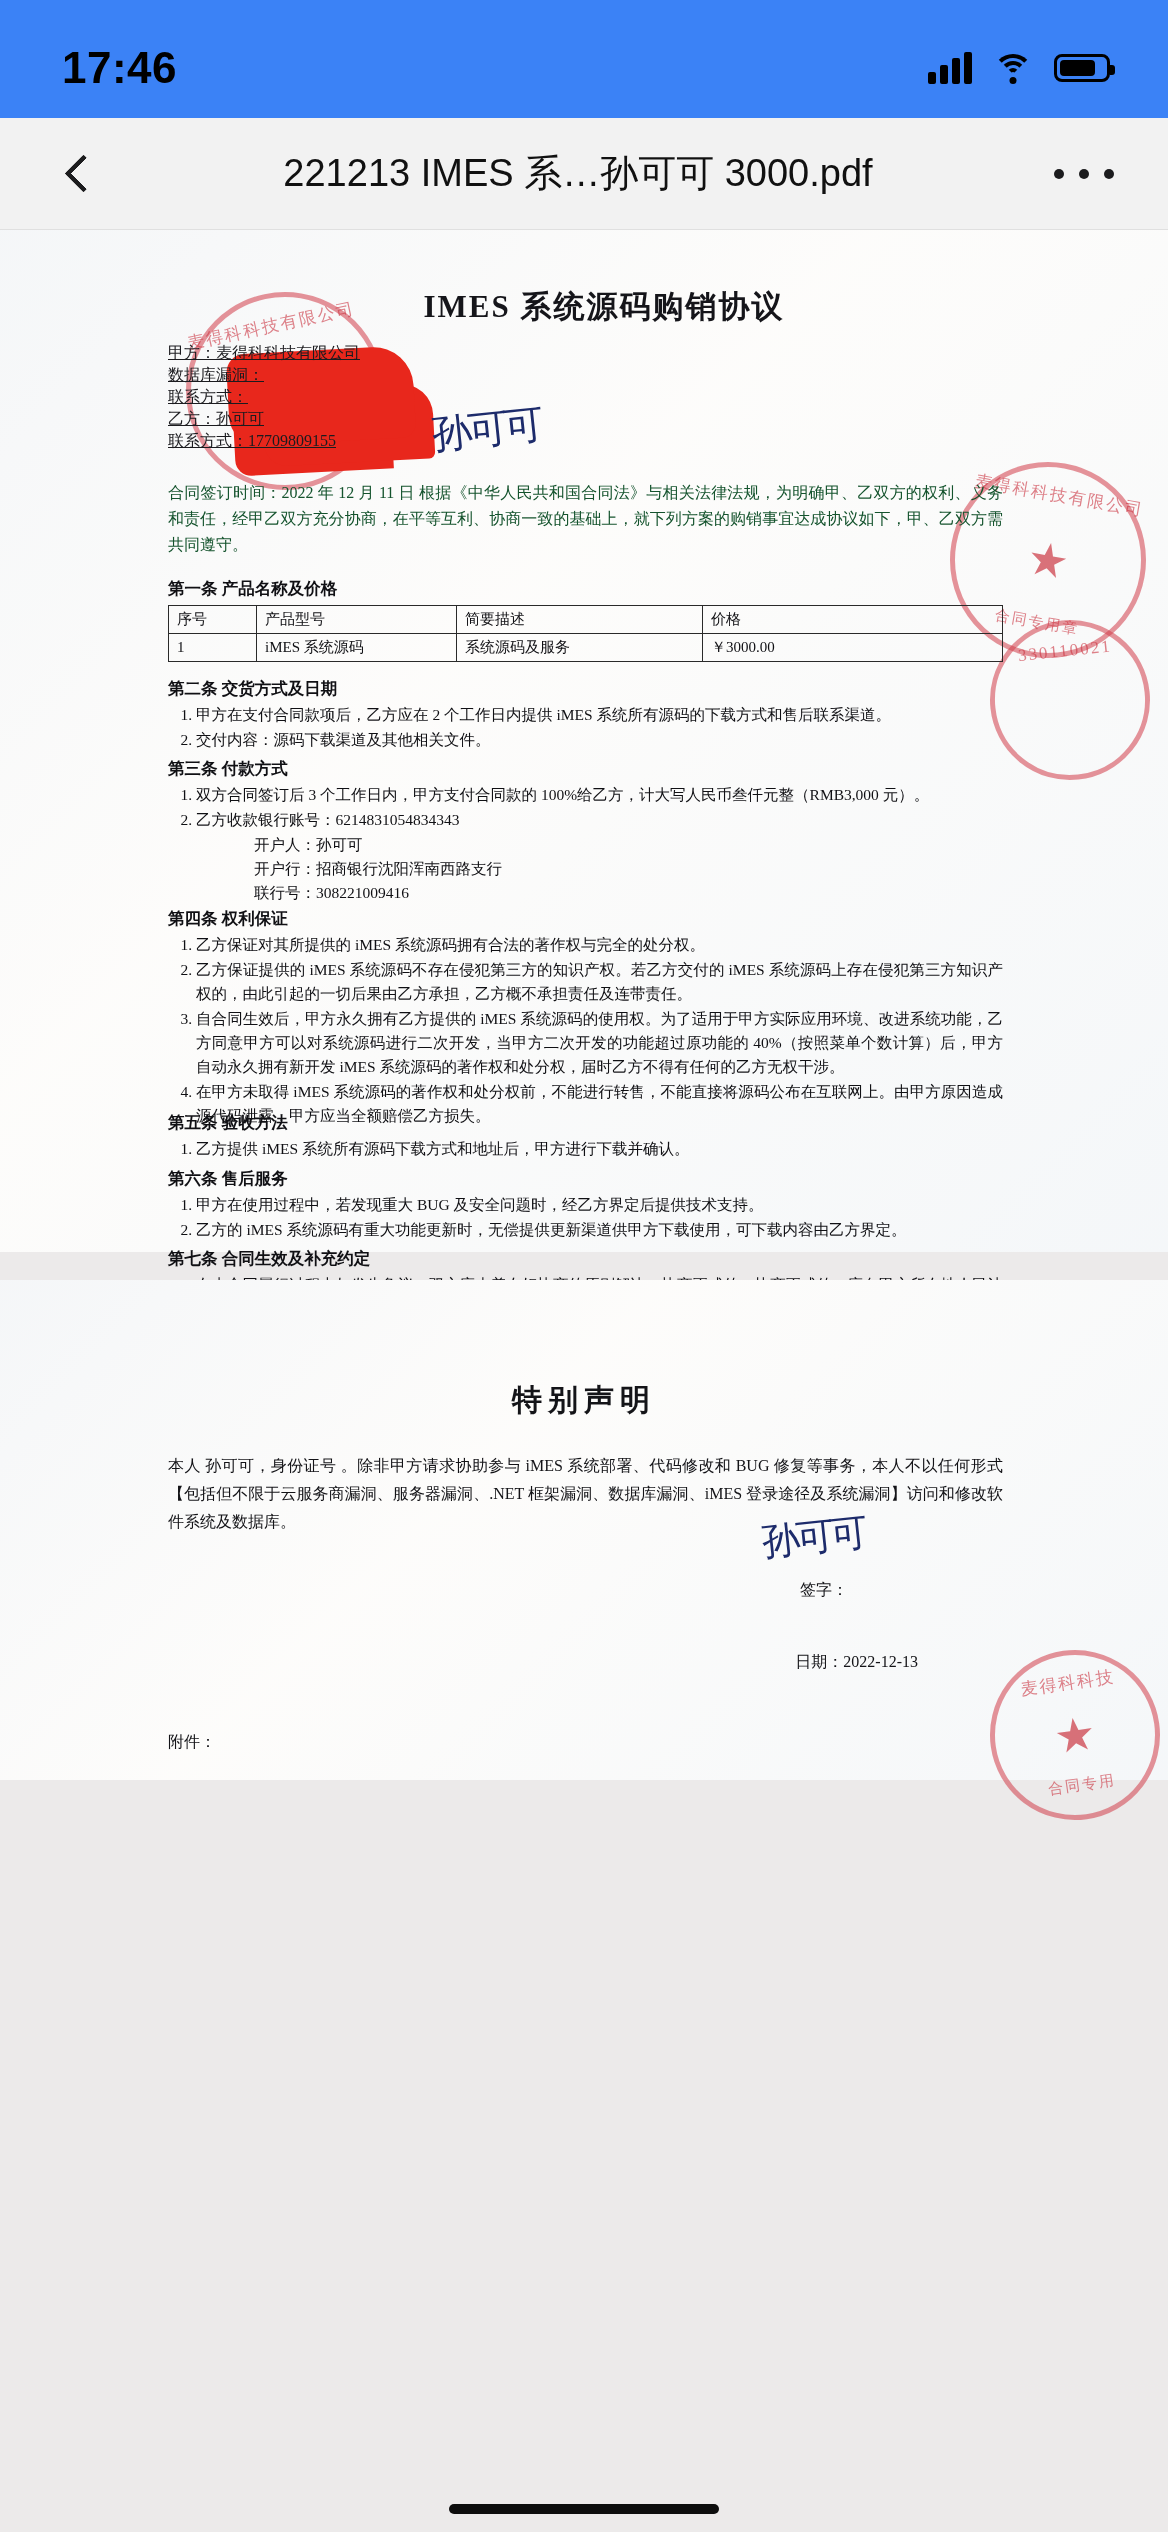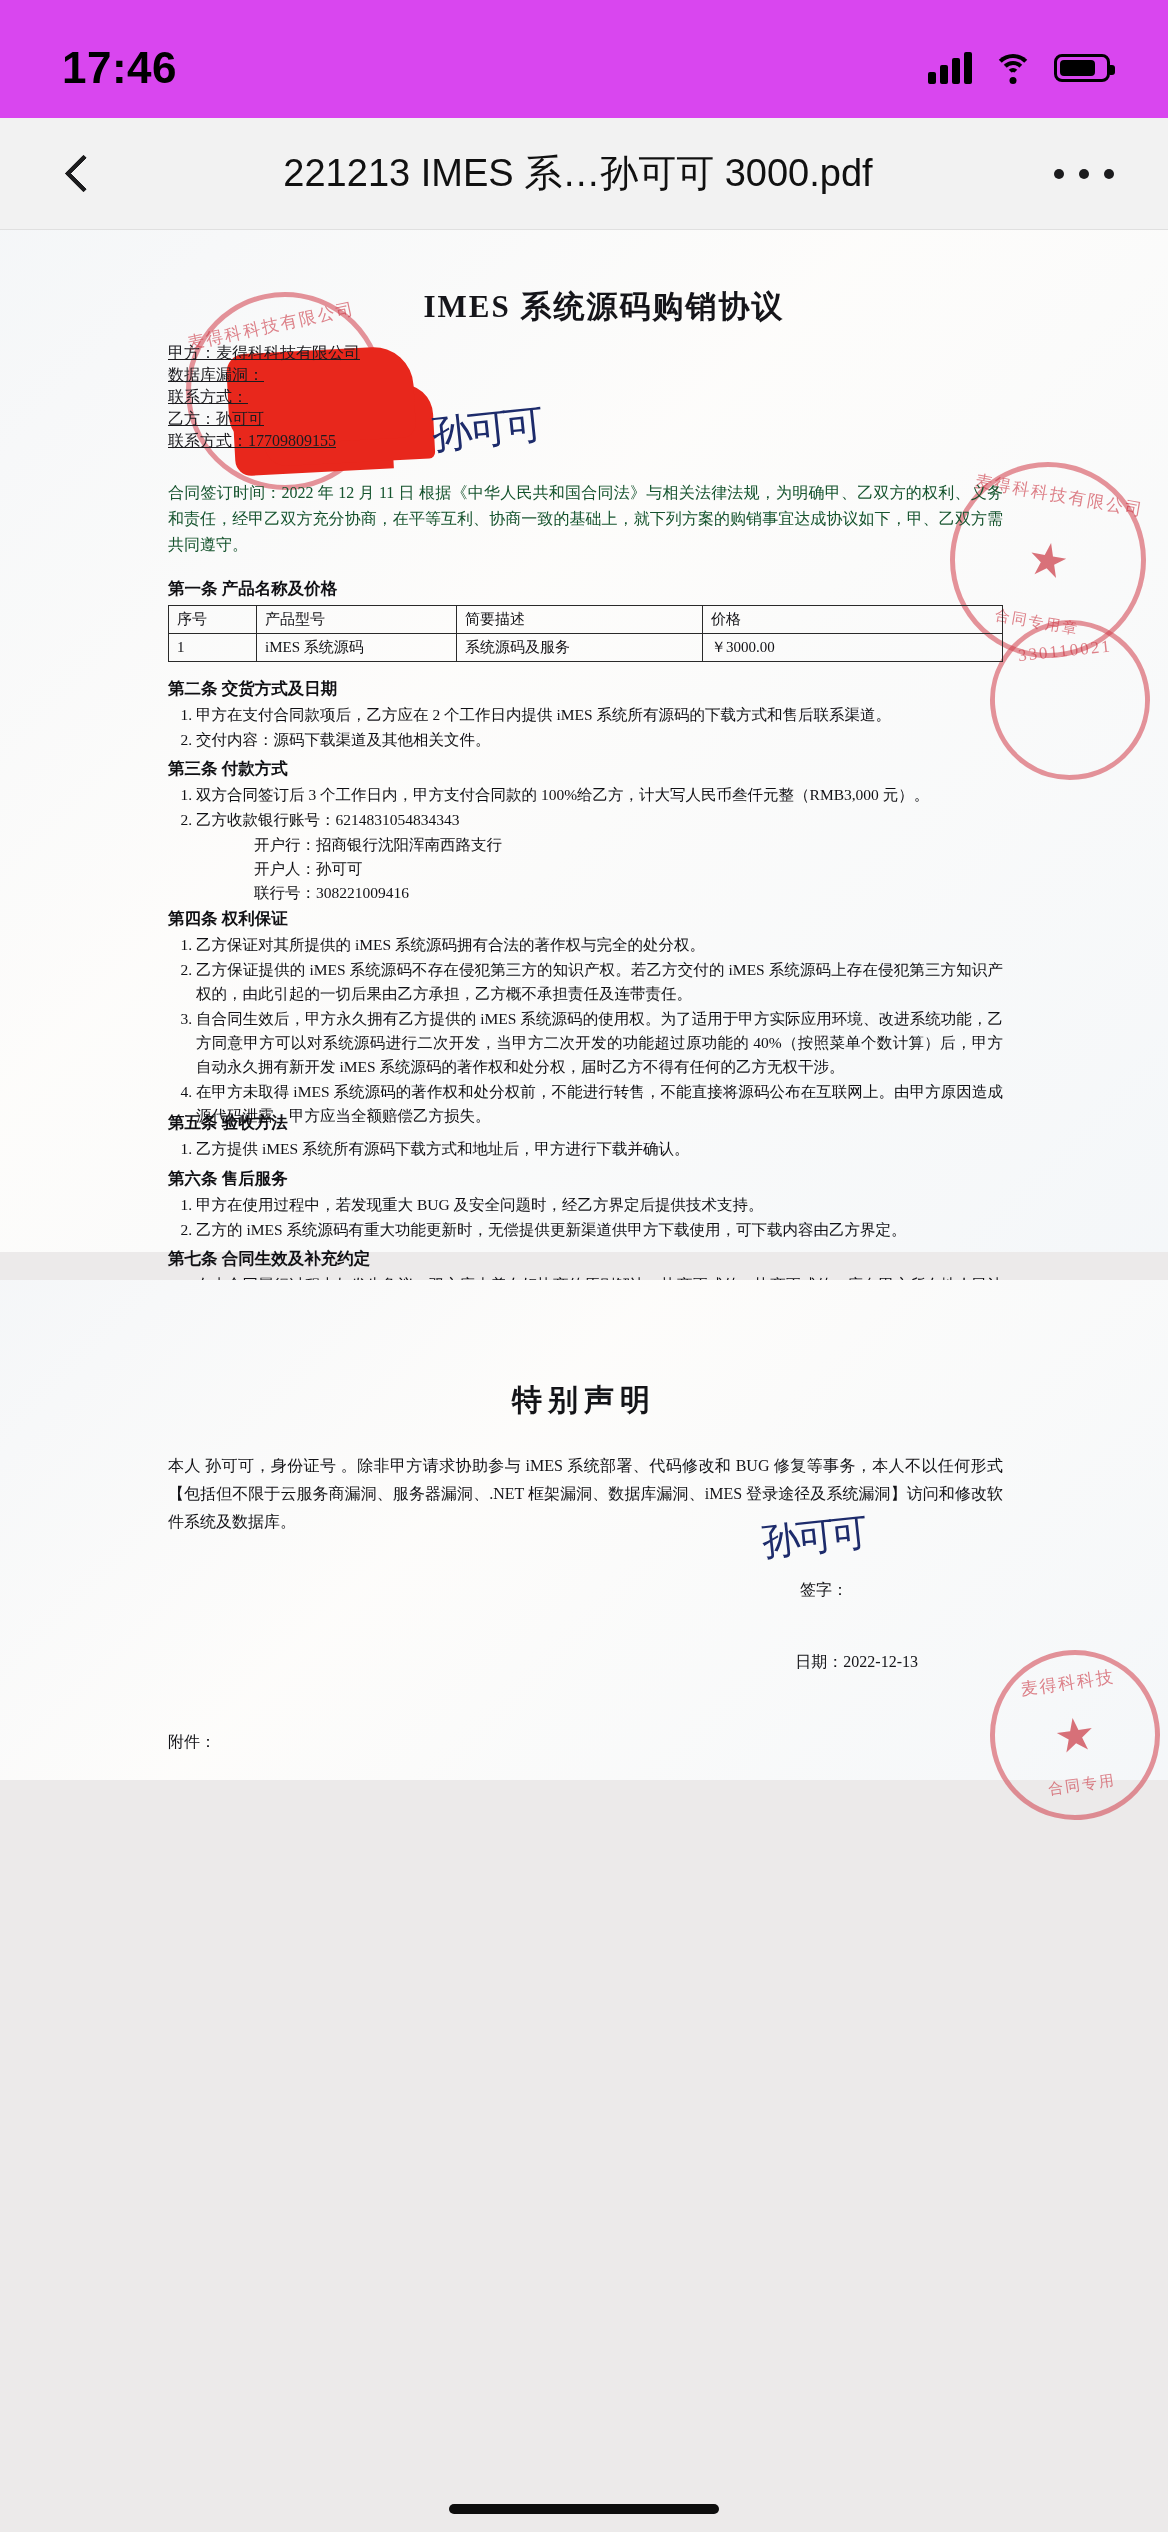--- a/index.html
+++ b/index.html
@@ -8,21 +8,21 @@
     width: 1168px; height: 2532px;
     background: #ffffff;
     font-family: "Liberation Sans", sans-serif;
     overflow: hidden;
     position: relative;
   }
 
   
   .statusbar {
     height: 118px;
-    background: #d946ef;
+    background: #3b82f6;
     display: flex;
     align-items: center;
     justify-content: space-between;
     padding: 18px 58px 0 62px;
     position: relative;
     text-align: center;
   }
   .sb-time {
     font-size: 44px;
     font-weight: bold;
@@ -366,22 +366,22 @@
       </ol>
     </div>
 
     <div class="sec" style="top: 528px;">
       <h4>第三条  付款方式</h4>
       <ol>
         <li>双方合同签订后 3 个工作日内，甲方支付合同款的 100%给乙方，计大写人民币叁仟元整（RMB3,000 元）。</li>
         <li>乙方收款银行账号：6214831054834343</li>
       </ol>
       <div class="indent-block">
+        <div>开户人：孙可可</div>
         <div>开户行：招商银行沈阳浑南西路支行</div>
-        <div>开户人：孙可可</div>
         <div>联行号：308221009416</div>
       </div>
     </div>
 
     <div class="sec" style="top: 678px;">
       <h4>第四条  权利保证</h4>
       <ol>
         <li>乙方保证对其所提供的 iMES 系统源码拥有合法的著作权与完全的处分权。</li>
         <li>乙方保证提供的 iMES 系统源码不存在侵犯第三方的知识产权。若乙方交付的 iMES 系统源码上存在侵犯第三方知识产权的，由此引起的一切后果由乙方承担，乙方概不承担责任及连带责任。</li>
         <li>自合同生效后，甲方永久拥有乙方提供的 iMES 系统源码的使用权。为了适用于甲方实际应用环境、改进系统功能，乙方同意甲方可以对系统源码进行二次开发，当甲方二次开发的功能超过原功能的 40%（按照菜单个数计算）后，甲方自动永久拥有新开发 iMES 系统源码的著作权和处分权，届时乙方不得有任何的乙方无权干涉。</li>

